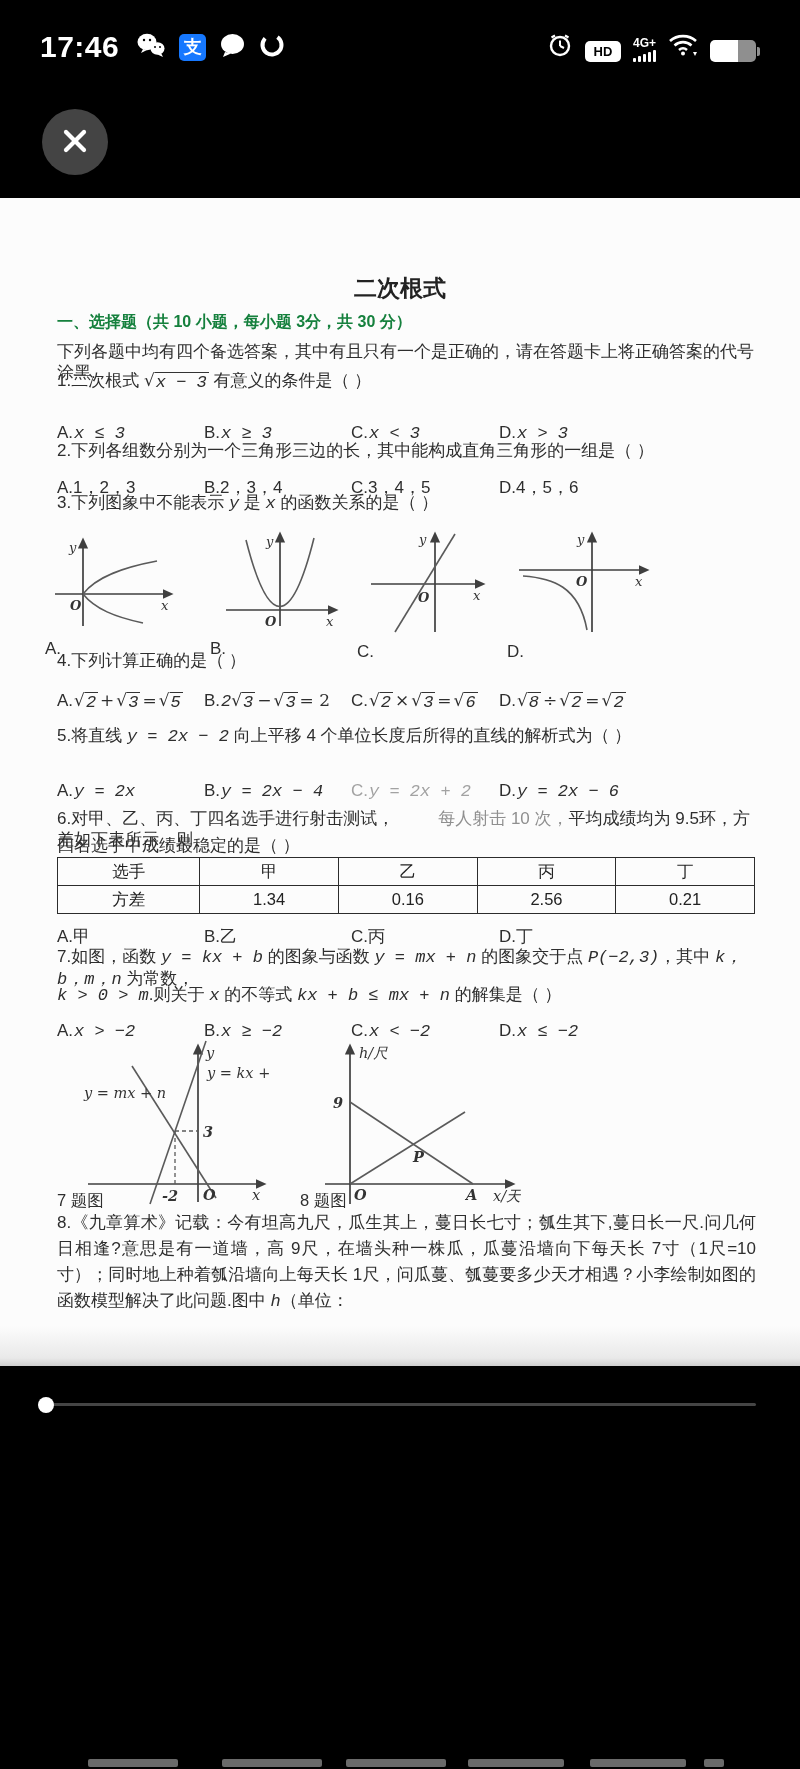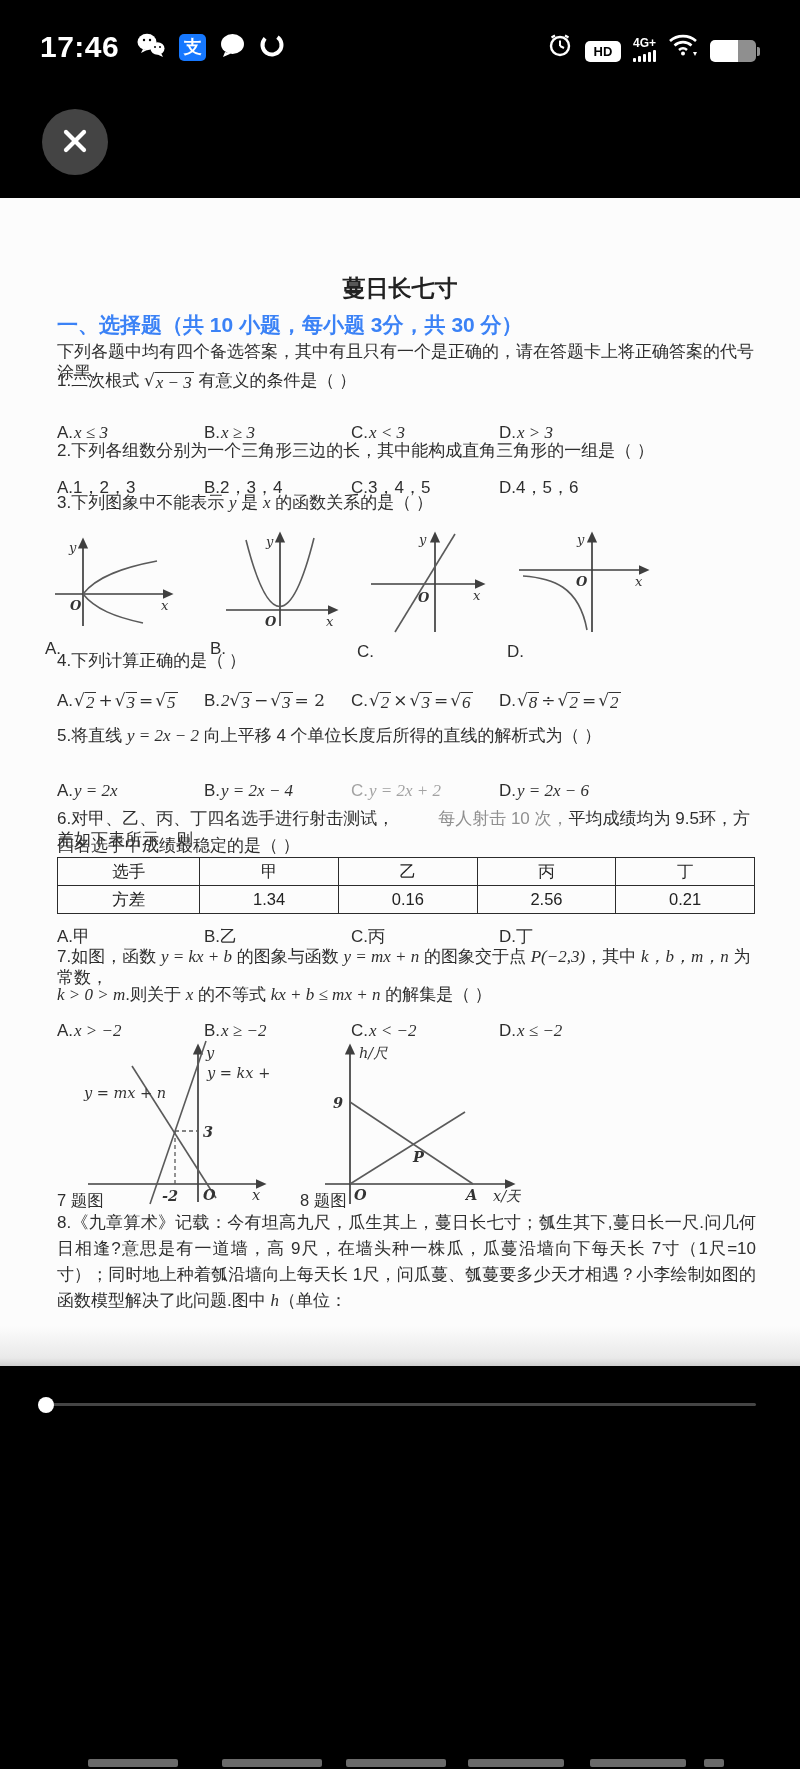--- a/index.html
+++ b/index.html
@@ -34,22 +34,22 @@
   .seek-track{position:absolute;left:46px;top:1403px;width:710px;height:3px;background:#454545;border-radius:2px;}
   .thumb-strip{position:absolute;left:0;right:0;top:1758px;height:11px;}
   .thumb{position:absolute;height:8px;background:#7d7d7d;border-radius:2px;top:1px;opacity:.85;}
 
   
   .doc-page{position:absolute;left:0;top:198px;width:800px;height:1168px;background:#fcfcfc;}
   .doc-fade{position:absolute;left:0;bottom:0;width:100%;height:40px;
     background:linear-gradient(#fcfcfc,#e9e9e9 80%,#cfcfcf);}
   .row{position:absolute;left:57px;right:44px;font-size:17px;color:#2e2e2e;line-height:1.25;}
   .ttl{left:0;right:0;text-align:center;font-size:23px;font-weight:700;color:#222;}
-  .sec{font-weight:700;font-size:21px;color:#3b82f6;}
-  .m{font-family:Liberation Serif, serif;font-style:italic;}
+  .sec{font-weight:700;font-size:16px;color:#15803d;}
+  .m{font-family:Liberation Mono, monospace;font-style:italic;}
   .mop{font-family:"DejaVu Serif","Liberation Serif",serif;font-style:normal;padding:0 2px;}
   .lab{padding-right:1px;}
   .opts{display:grid;grid-template-columns:147px 147px 148px auto;margin-top:10px;}
   .opt{white-space:nowrap;}
   .muted{color:#a2a2a2;}
   .muted .m{color:#a2a2a2;}
   .light{color:#8f8f8f;margin-left:44px;}
   .sqrt{display:inline-flex;align-items:flex-start;}
   .sqrt::before{content:"√";font-style:normal;font-family:"DejaVu Sans",sans-serif;line-height:1.05;}
   .sqrt .rad{border-top:1.6px solid #333;padding:0 2px 0 1px;line-height:1.15;}
@@ -151,21 +151,21 @@
     <span>
       <svg width="28" height="28" viewBox="0 0 28 28">
         <line x1="5" y1="5" x2="23" y2="23" stroke="#fff" stroke-width="4.2" stroke-linecap="round"></line>
         <line x1="23" y1="5" x2="5" y2="23" stroke="#fff" stroke-width="4.2" stroke-linecap="round"></line>
       </svg>
     </span>
   </button>
 
   <div class="doc-page">
 
-    <div class="row ttl" style="top:76px">蔓日长七寸</div>
+    <div class="row ttl" style="top:76px">二次根式</div>
     <div class="row sec" style="top:114px">一、选择题（共 10 小题，每小题 3分，共 30 分）</div>
     <div class="row" style="top:143px">下列各题中均有四个备选答案，其中有且只有一个是正确的，请在答题卡上将正确答案的代号涂黑.</div>
 
     <div class="row" style="top:172px">
       <span>1.二次根式 </span><span class="sqrt">
           <span class="rad m">x − 3</span>
         </span><span> 有意义的条件是（      ）</span>
     </div>
     <div class="row opts" style="top:214px">
       <span class="opt"><span class="lab">A.</span><span class="m">x ≤ 3</span></span>

